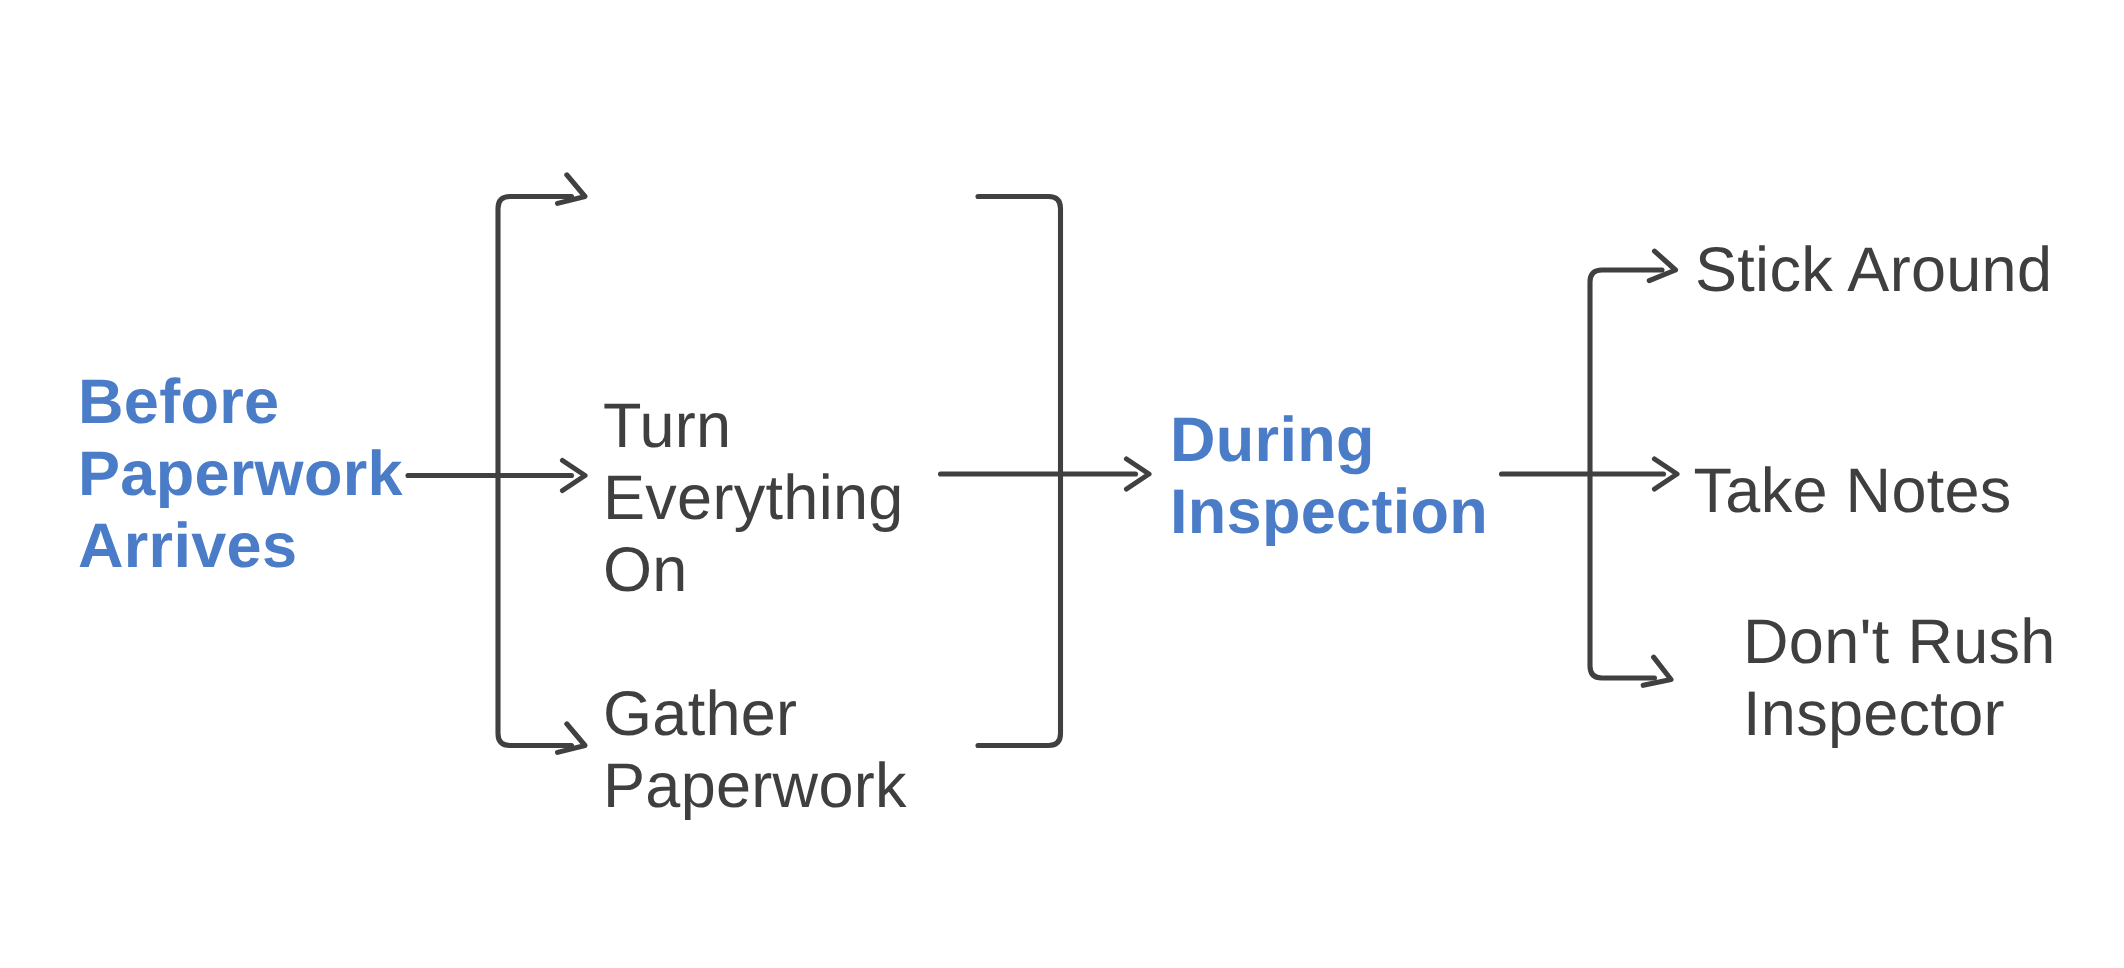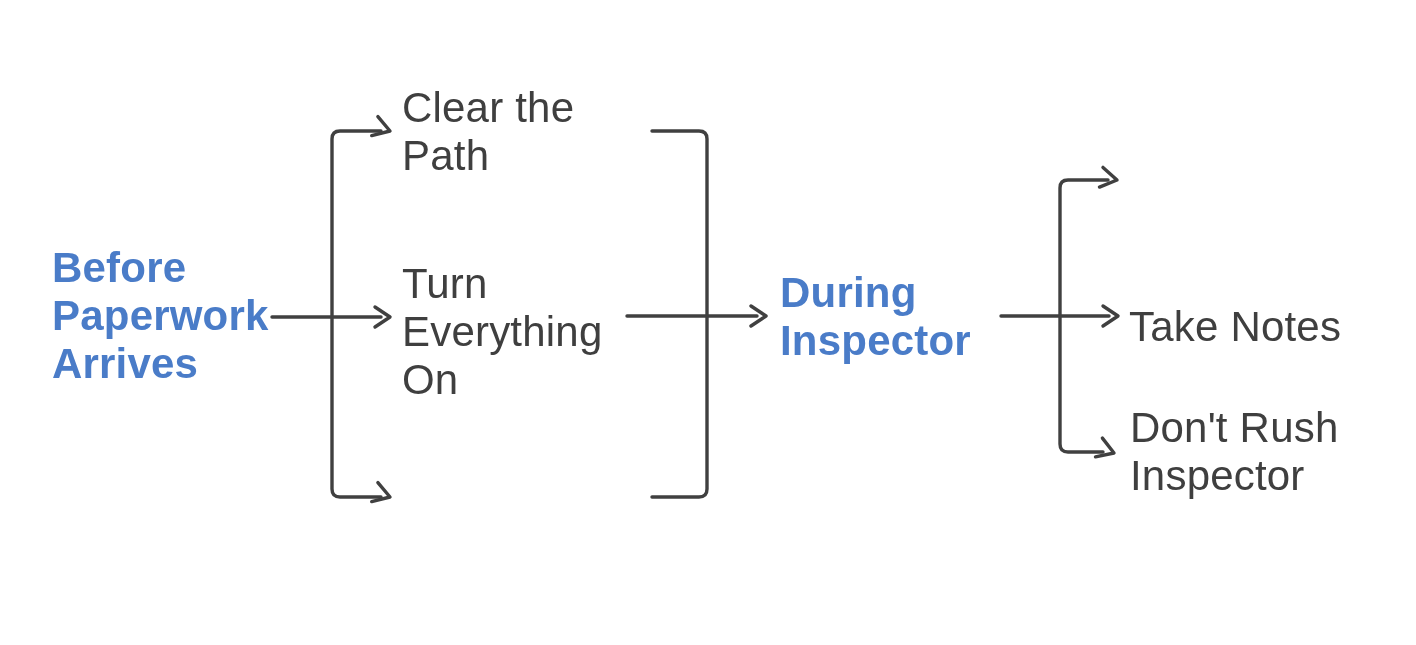--- a/index.html
+++ b/index.html
@@ -33,21 +33,21 @@
     color: #4a7cc8; 
   }
   
   .pos-before  { left: 52px;   top: 244px; }
   .pos-item1   { left: 402px;  top: 84px;  }
   .pos-item2   { left: 402px;  top: 244px; margin-top: 16px; }
   .pos-item3   { left: 402px;  top: 452px; }
   .pos-during  { left: 780px;  top: 269px; }
   .pos-item4   { left: 1130px; top: 156px; }
   .pos-item5   { left: 1129px; top: 303px; }
-  .pos-item6   { left: 1130px; top: 404px; }
+  .pos-item6   { left: 1162px; top: 404px; }
 </style>
 </head>
 <body>
 
 <div class="canvas">
 
   <svg class="connectors" width="1416" height="645" viewBox="0 0 1416 645" aria-hidden="true">
     <g fill="none" stroke="#404040" stroke-width="3.4" stroke-linecap="round" stroke-linejoin="round">
 
       <g>
@@ -79,30 +79,31 @@
         <path d="M1103 167.4 L1117 180 L1099.5 187.1"></path>
         <path d="M1102.4 438.1 L1114 453 L1095.5 456.9"></path>
       </g>
     </g>
   </svg>
 
   <div class="node stage pos-before">Before
 Paperwork
 Arrives</div>
 
-  <div class="node pos-item1">Clear the
-Path</div>
 
   <div class="node pos-item2">Turn
 Everything
 On</div>
 
+  <div class="node pos-item3">Gather
+Paperwork</div>
 
   <div class="node stage pos-during">During
-Inspector</div>
+Inspection</div>
 
+  <div class="node pos-item4">Stick Around</div>
 
   <div class="node pos-item5">Take Notes</div>
 
   <div class="node pos-item6">Don't Rush
 Inspector</div>
 
 </div>
 
 </body></html>

